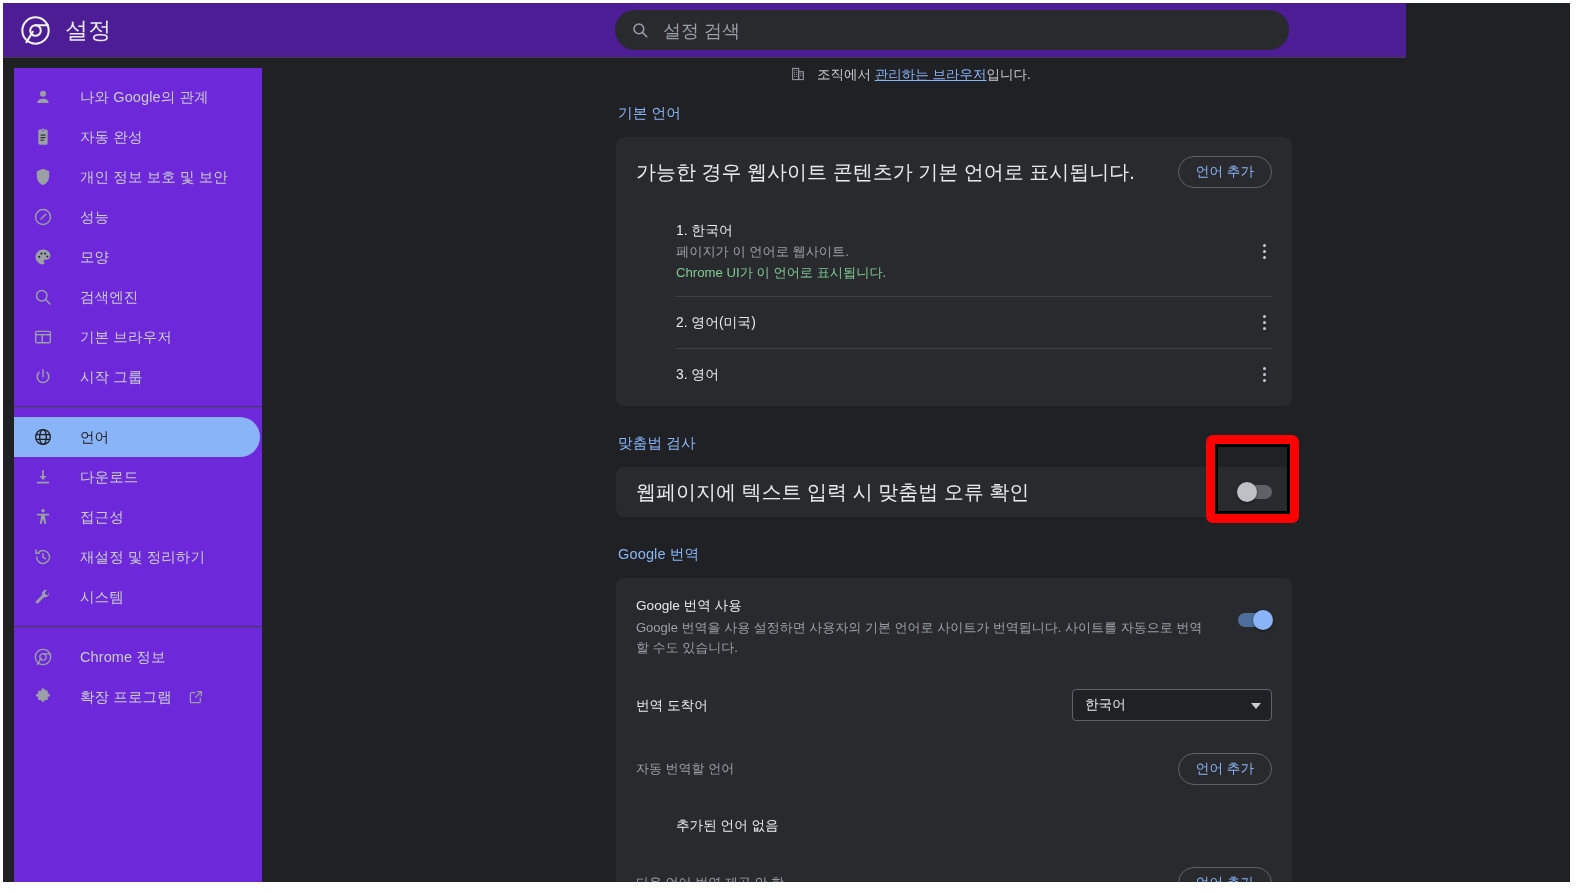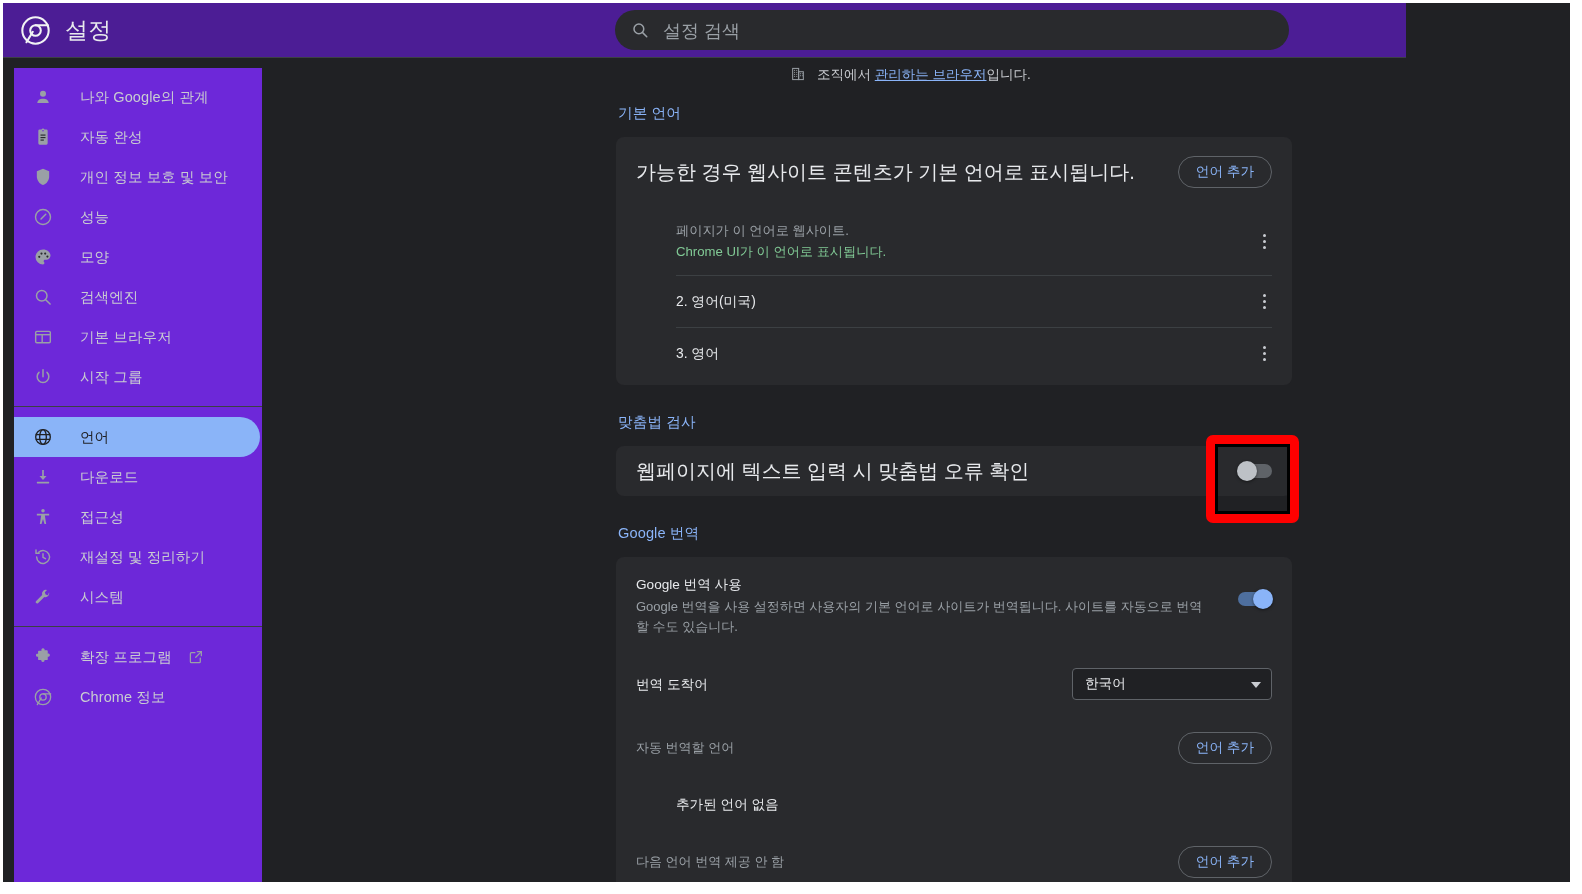--- a/index.html
+++ b/index.html
@@ -515,45 +515,45 @@
           <path d="M19.3 6.2a4.6 4.6 0 0 1-5.8 5.8L6 19.5a1.8 1.8 0 0 1-2.5-2.5l7.5-7.5a4.6 4.6 0 0 1 5.8-5.8l-2.6 2.6.9 2.8 2.8.9z"></path>
         </svg>
       </span>
       <span class="nav-label">시스템</span>
     </div>
 
     <div class="nav-divider"></div>
 
     <div class="nav-item">
       <span class="nav-icon">
+        <svg viewBox="0 0 24 24" width="20" height="20" fill="none" stroke="currentColor" stroke-width="1.6">
+          <circle cx="12" cy="12" r="9.2"></circle>
+          <circle cx="12" cy="12" r="3.8"></circle>
+          <path d="M12 8.2 H21.2" stroke-linecap="round"></path>
+          <path d="M9.9 13.2 L5.2 21.2" stroke-linecap="round"></path>
+        </svg>
+      </span>
+      <span class="nav-label">Chrome 정보</span>
+    </div>
+
+    <div class="nav-item">
+      <span class="nav-icon">
         <svg viewBox="0 0 24 24" width="20" height="20" fill="currentColor">
           <path d="M10.3 2.4a2 2 0 0 1 3.4 0c.3.5.3 1.1.1 1.6h2.9a1 1 0 0 1 1 1v3c.5-.2 1.1-.2 1.6.1a2 2 0 0 1 0 3.4c-.5.3-1.1.3-1.6.1v3a1 1 0 0 1-1 1h-3c.2.5.2 1.1-.1 1.6a2 2 0 0 1-3.4 0c-.3-.5-.3-1.1-.1-1.6H7.1a1 1 0 0 1-1-1v-2.9c-.5.2-1.1.2-1.6-.1a2 2 0 0 1 0-3.4c.5-.3 1.1-.3 1.6-.1V5.4a1 1 0 0 1 1-1h3.1c-.2-.5-.2-1.1.1-1.6z"></path>
         </svg>
       </span>
       <span class="nav-label">확장 프로그램</span>
       <span class="ext-icon">
         <svg viewBox="0 0 24 24" width="16" height="16" fill="none" stroke="currentColor" stroke-width="1.9" stroke-linecap="round">
           <path d="M14 4h6v6"></path>
           <path d="M20 4 L11.6 12.4"></path>
           <path d="M18.4 13.6V19a1.4 1.4 0 0 1-1.4 1.4H5A1.4 1.4 0 0 1 3.6 19V7A1.4 1.4 0 0 1 5 5.6h5.4"></path>
         </svg>
       </span>
     </div>
-
-    <div class="nav-item">
-      <span class="nav-icon">
-        <svg viewBox="0 0 24 24" width="20" height="20" fill="none" stroke="currentColor" stroke-width="1.6">
-          <circle cx="12" cy="12" r="9.2"></circle>
-          <circle cx="12" cy="12" r="3.8"></circle>
-          <path d="M12 8.2 H21.2" stroke-linecap="round"></path>
-          <path d="M9.9 13.2 L5.2 21.2" stroke-linecap="round"></path>
-        </svg>
-      </span>
-      <span class="nav-label">Chrome 정보</span>
-    </div>
   </div>
 
   <div id="main">
 
     <div id="managed-row">
       <span class="bldg-icon">
         <svg viewBox="0 0 24 24" width="16" height="16" fill="none" stroke="#9aa0a6" stroke-width="1.5">
           <rect x="4" y="3.6" width="9" height="16.8"></rect>
           <rect x="13" y="8.6" width="7" height="11.8"></rect>
           <path d="M6.2 6.6h1.4M9.4 6.6h1.4M6.2 9.6h1.4M9.4 9.6h1.4M6.2 12.6h1.4M9.4 12.6h1.4M6.2 15.6h1.4M9.4 15.6h1.4M15.2 11.6h1.3M17.8 11.6h1.3M15.2 14.6h1.3M17.8 14.6h1.3"></path>
@@ -565,20 +565,24 @@
 
       <div class="section-title">기본 언어</div>
 
       <div class="card" style="padding-bottom:6px;">
         <div class="card-row" style="height:70px;">
           <div class="row-text" style="flex:1;">가능한 경우 웹사이트 콘텐츠가 기본 언어로 표시됩니다.</div>
           <button class="btn-outline">언어 추가</button>
         </div>
 
         <div class="lang-item">
+          <div class="lang-name">
+            <span>1.</span>
+            <span>한국어</span>
+          </div>
           <div class="lang-note">페이지가 이 언어로 웹사이트.</div>
           <div class="lang-note green">Chrome UI가 이 언어로 표시됩니다.</div>
           <div class="dots-btn">
                 <i></i>
                 <i></i>
                 <i></i>
               </div>
         </div>
 
         <div class="lang-sep"></div>

